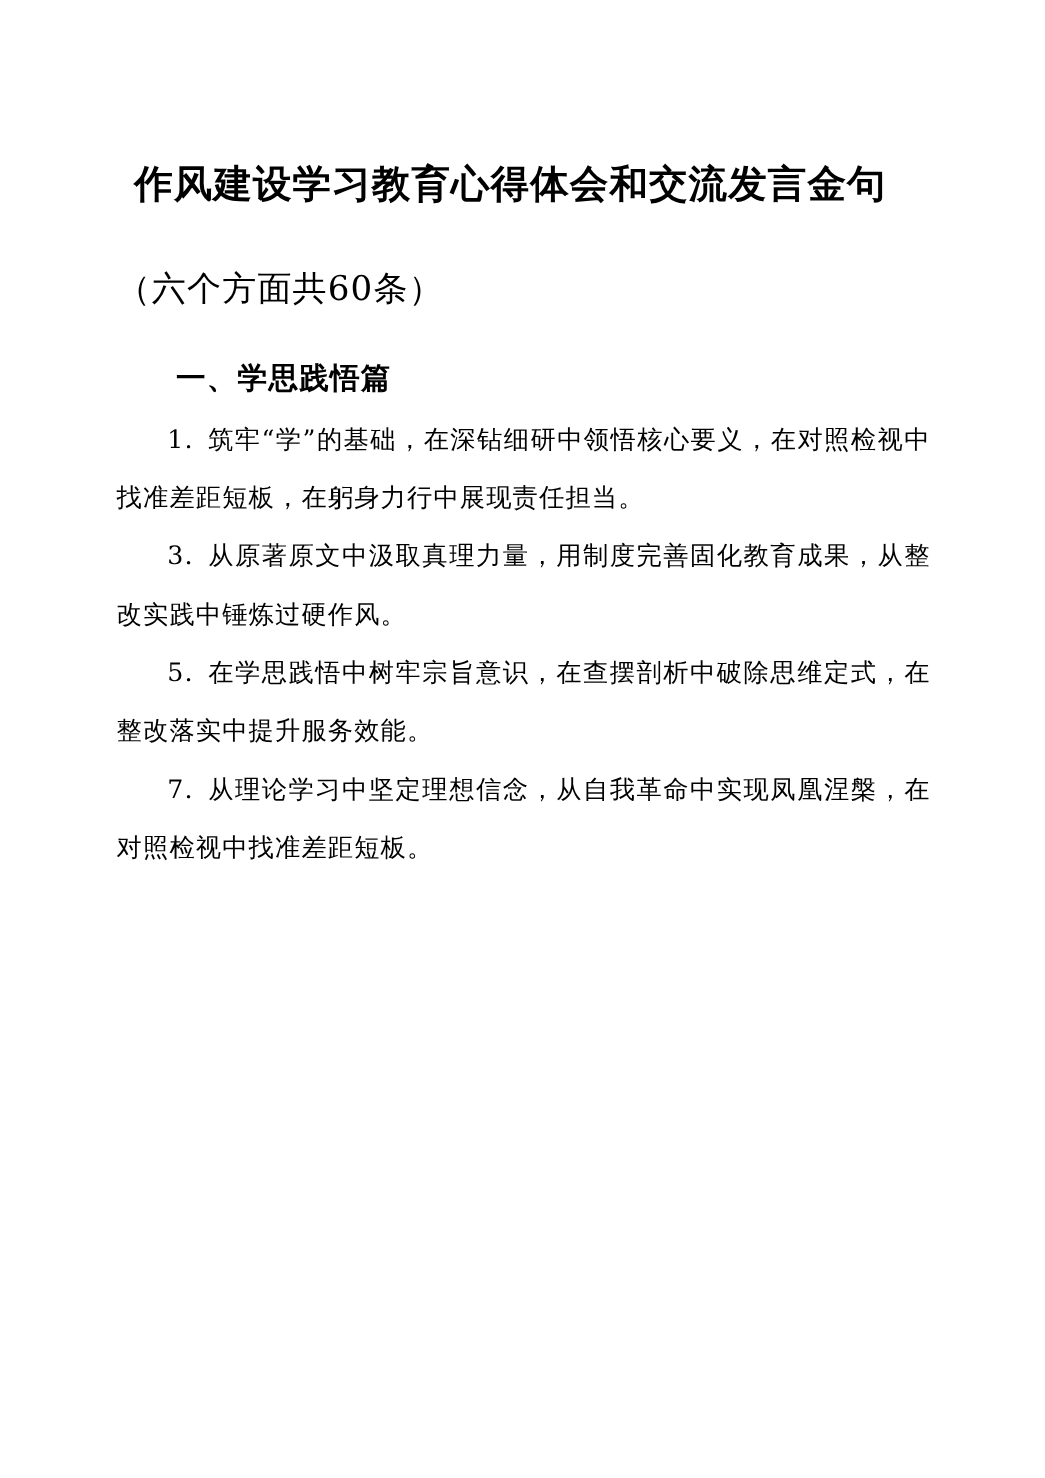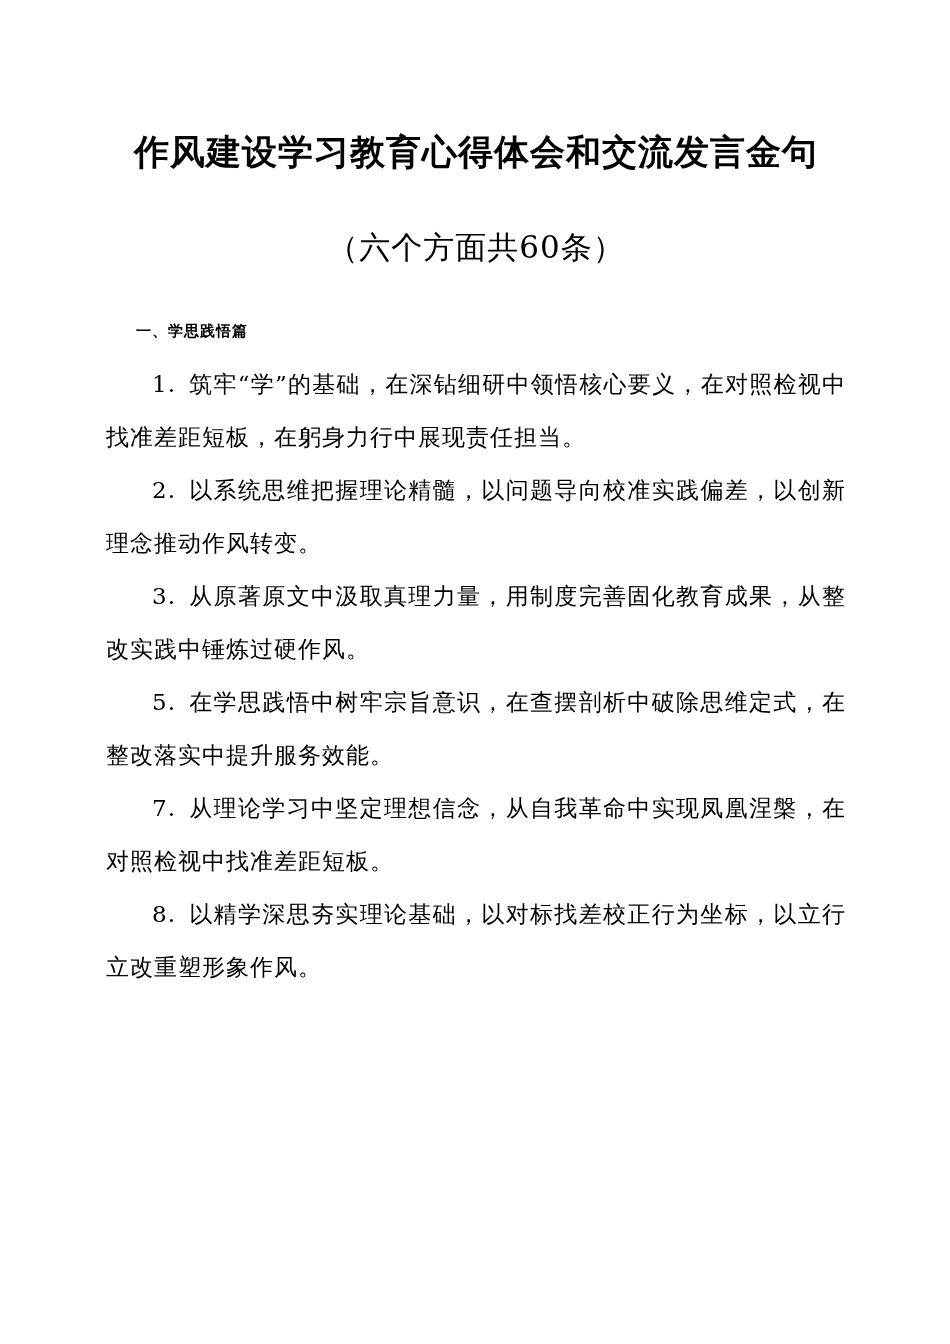--- a/index.html
+++ b/index.html
@@ -13,45 +13,44 @@
     height: 1344px;
     margin: 0 auto;
     background: #ffffff;
     color: #000000;
     box-sizing: border-box;
     padding: 131px 104px 0 106px;
     overflow: hidden;
     font-family: "DejaVu Serif", "Liberation Serif", serif;
   }
   .doc-title {
-    margin: 0;
-    text-align: center;
+    margin: 16px;
     font-size: 35px;
     font-weight: bold;
     line-height: 42px;
     letter-spacing: 1px;
     font-family: "DejaVu Serif", "Liberation Serif", serif;
   }
   .doc-subtitle {
     margin: 55px 0 0 0;
-    text-align: center;
+    text-align: left;
     font-size: 31px;
     font-weight: normal;
     line-height: 38px;
     letter-spacing: 1px;
     font-family: "DejaVu Serif", "Liberation Serif", serif;
   }
   .section-heading {
     margin: 50px 0 12px 0;
-    font-size: 15px;
+    font-size: 27px;
     font-weight: bold;
     line-height: 30px;
     text-indent: 2em;
     letter-spacing: 1px;
-    font-family: Liberation Serif, serif;
+    font-family: Liberation Mono, monospace;
   }
   .items {
     margin-top: 12px;
   }
   .body-item {
     margin: 0;
     font-size: 23px;
     font-weight: normal;
     line-height: 53px;
     text-align: justify;
@@ -72,27 +71,25 @@
   <h1 class="doc-title">作风建设学习教育心得体会和交流发言金句</h1>
 
   <h2 class="doc-subtitle">（六个方面共60条）</h2>
 
   <h3 class="section-heading">一、学思践悟篇</h3>
 
   <div class="items">
 
     <p class="body-item"><span class="item-number">1.</span><span>筑牢“学”的基础，在深钻细研中领悟核心要义，在对照检视中找准差距短板，在躬身力行中展现责任担当。</span></p>
 
-    <p class="body-item"><span class="item-number">2.</span><span>以系统思维把握理论精髓，以问题导向校准实践偏差，以创新理念推动作风转变。</span></p>
 
     <p class="body-item"><span class="item-number">3.</span><span>从原著原文中汲取真理力量，用制度完善固化教育成果，从整改实践中锤炼过硬作风。</span></p>
 
 
     <p class="body-item"><span class="item-number">5.</span><span>在学思践悟中树牢宗旨意识，在查摆剖析中破除思维定式，在整改落实中提升服务效能。</span></p>
 
 
     <p class="body-item"><span class="item-number">7.</span><span>从理论学习中坚定理想信念，从自我革命中实现凤凰涅槃，在对照检视中找准差距短板。</span></p>
 
-    <p class="body-item"><span class="item-number">8.</span><span>以精学深思夯实理论基础，以对标找差校正行为坐标，以立行立改重塑形象作风。</span></p>
 
   </div>
 
 </div>
 
 </body></html>

